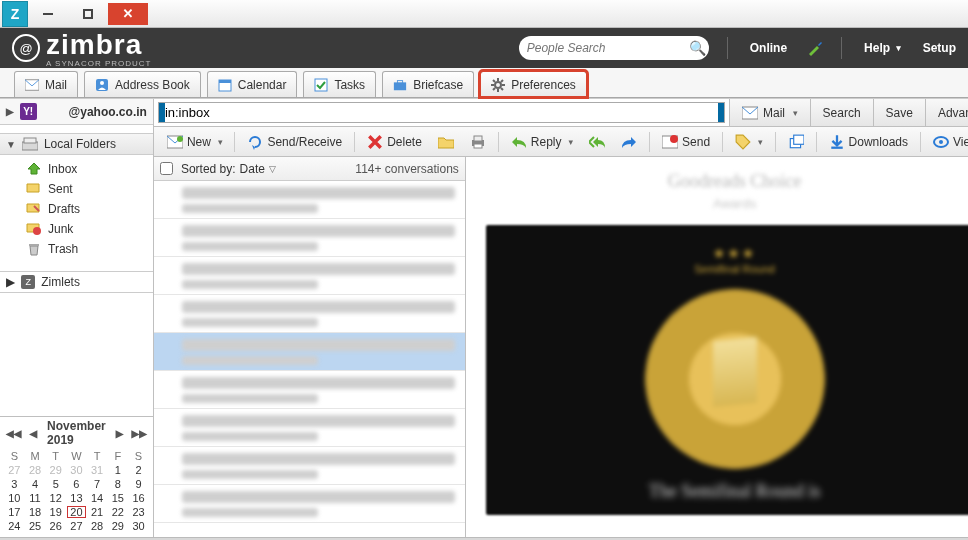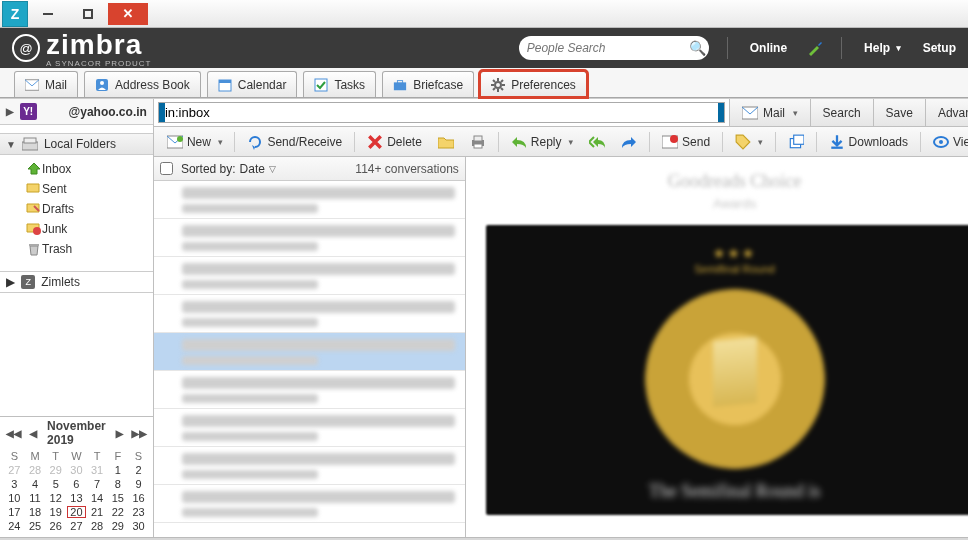--- a/index.html
+++ b/index.html
@@ -31,21 +31,21 @@
 .tab.highlight { outline:3px solid #d8432e; outline-offset:-1px;}
 .icon { width:14px; height:14px; display:inline-flex; align-items:center; justify-content:center;}
 .content { display:flex; height:calc(540px - 28px - 40px - 30px - 3px); border-top:1px solid #ccc;}
 .sidebar { width:182px; display:flex; flex-direction:column; border-right:1px solid #bfbfbf; background:#fff;}
 .accountrow { height:26px; background:#f7f7f7; border-bottom:1px solid #ccc; display:flex; align-items:center; padding:0 6px; gap:6px; font-weight:bold;}
 .accountrow .tri{font-size:10px;color:#555;}
 .yicon{ width:17px; height:17px; background:#6b2b91; color:#fff; font-size:10px; display:flex; align-items:center; justify-content:center; border-radius:2px; font-weight:bold;}
 .folderhdr { height:22px; background:linear-gradient(#f5f5f5,#e5e5e5); border-top:1px solid #ccc; border-bottom:1px solid #ccc; display:flex; align-items:center; padding:0 6px; gap:6px; font-weight:normal; color:#333;}
 .folderhdr .tri{font-size:10px;color:#555;}
 .folderlist { padding:4px 0 4px 26px;}
-.folderitem { height:20px; display:flex; align-items:center; cursor:pointer;}
+.folderitem { height:20px; display:flex; align-items:center; gap:6px; cursor:pointer;}
 .folderitem .fi{ width:16px; height:14px;}
 .zimlets { height:22px; border-top:1px solid #ccc; border-bottom:1px solid #ccc; display:flex; align-items:center; padding:0 6px; gap:6px;}
 .zimlets .zi{ width:14px;height:14px;background:#666;color:#fff;font-size:9px;display:flex;align-items:center;justify-content:center;border-radius:2px;}
 .sidebar-fill{flex:1;}
 .calendar { border-top:1px solid #bfbfbf; padding:2px 4px 4px;}
 .calhdr { display:flex; align-items:center; justify-content:center; gap:4px; font-weight:bold; font-size:12px; color:#444; margin-bottom:2px;}
 .calnav { font-size:10px; color:#555; cursor:pointer; padding:0 2px;}
 .calgrid { width:100%; border-collapse:collapse;}
 .calgrid th,.calgrid td{ width:14.28%; text-align:center; font-size:11px; padding:1px 0; color:#333;}
 .calgrid th{ color:#777; font-weight:normal;}

